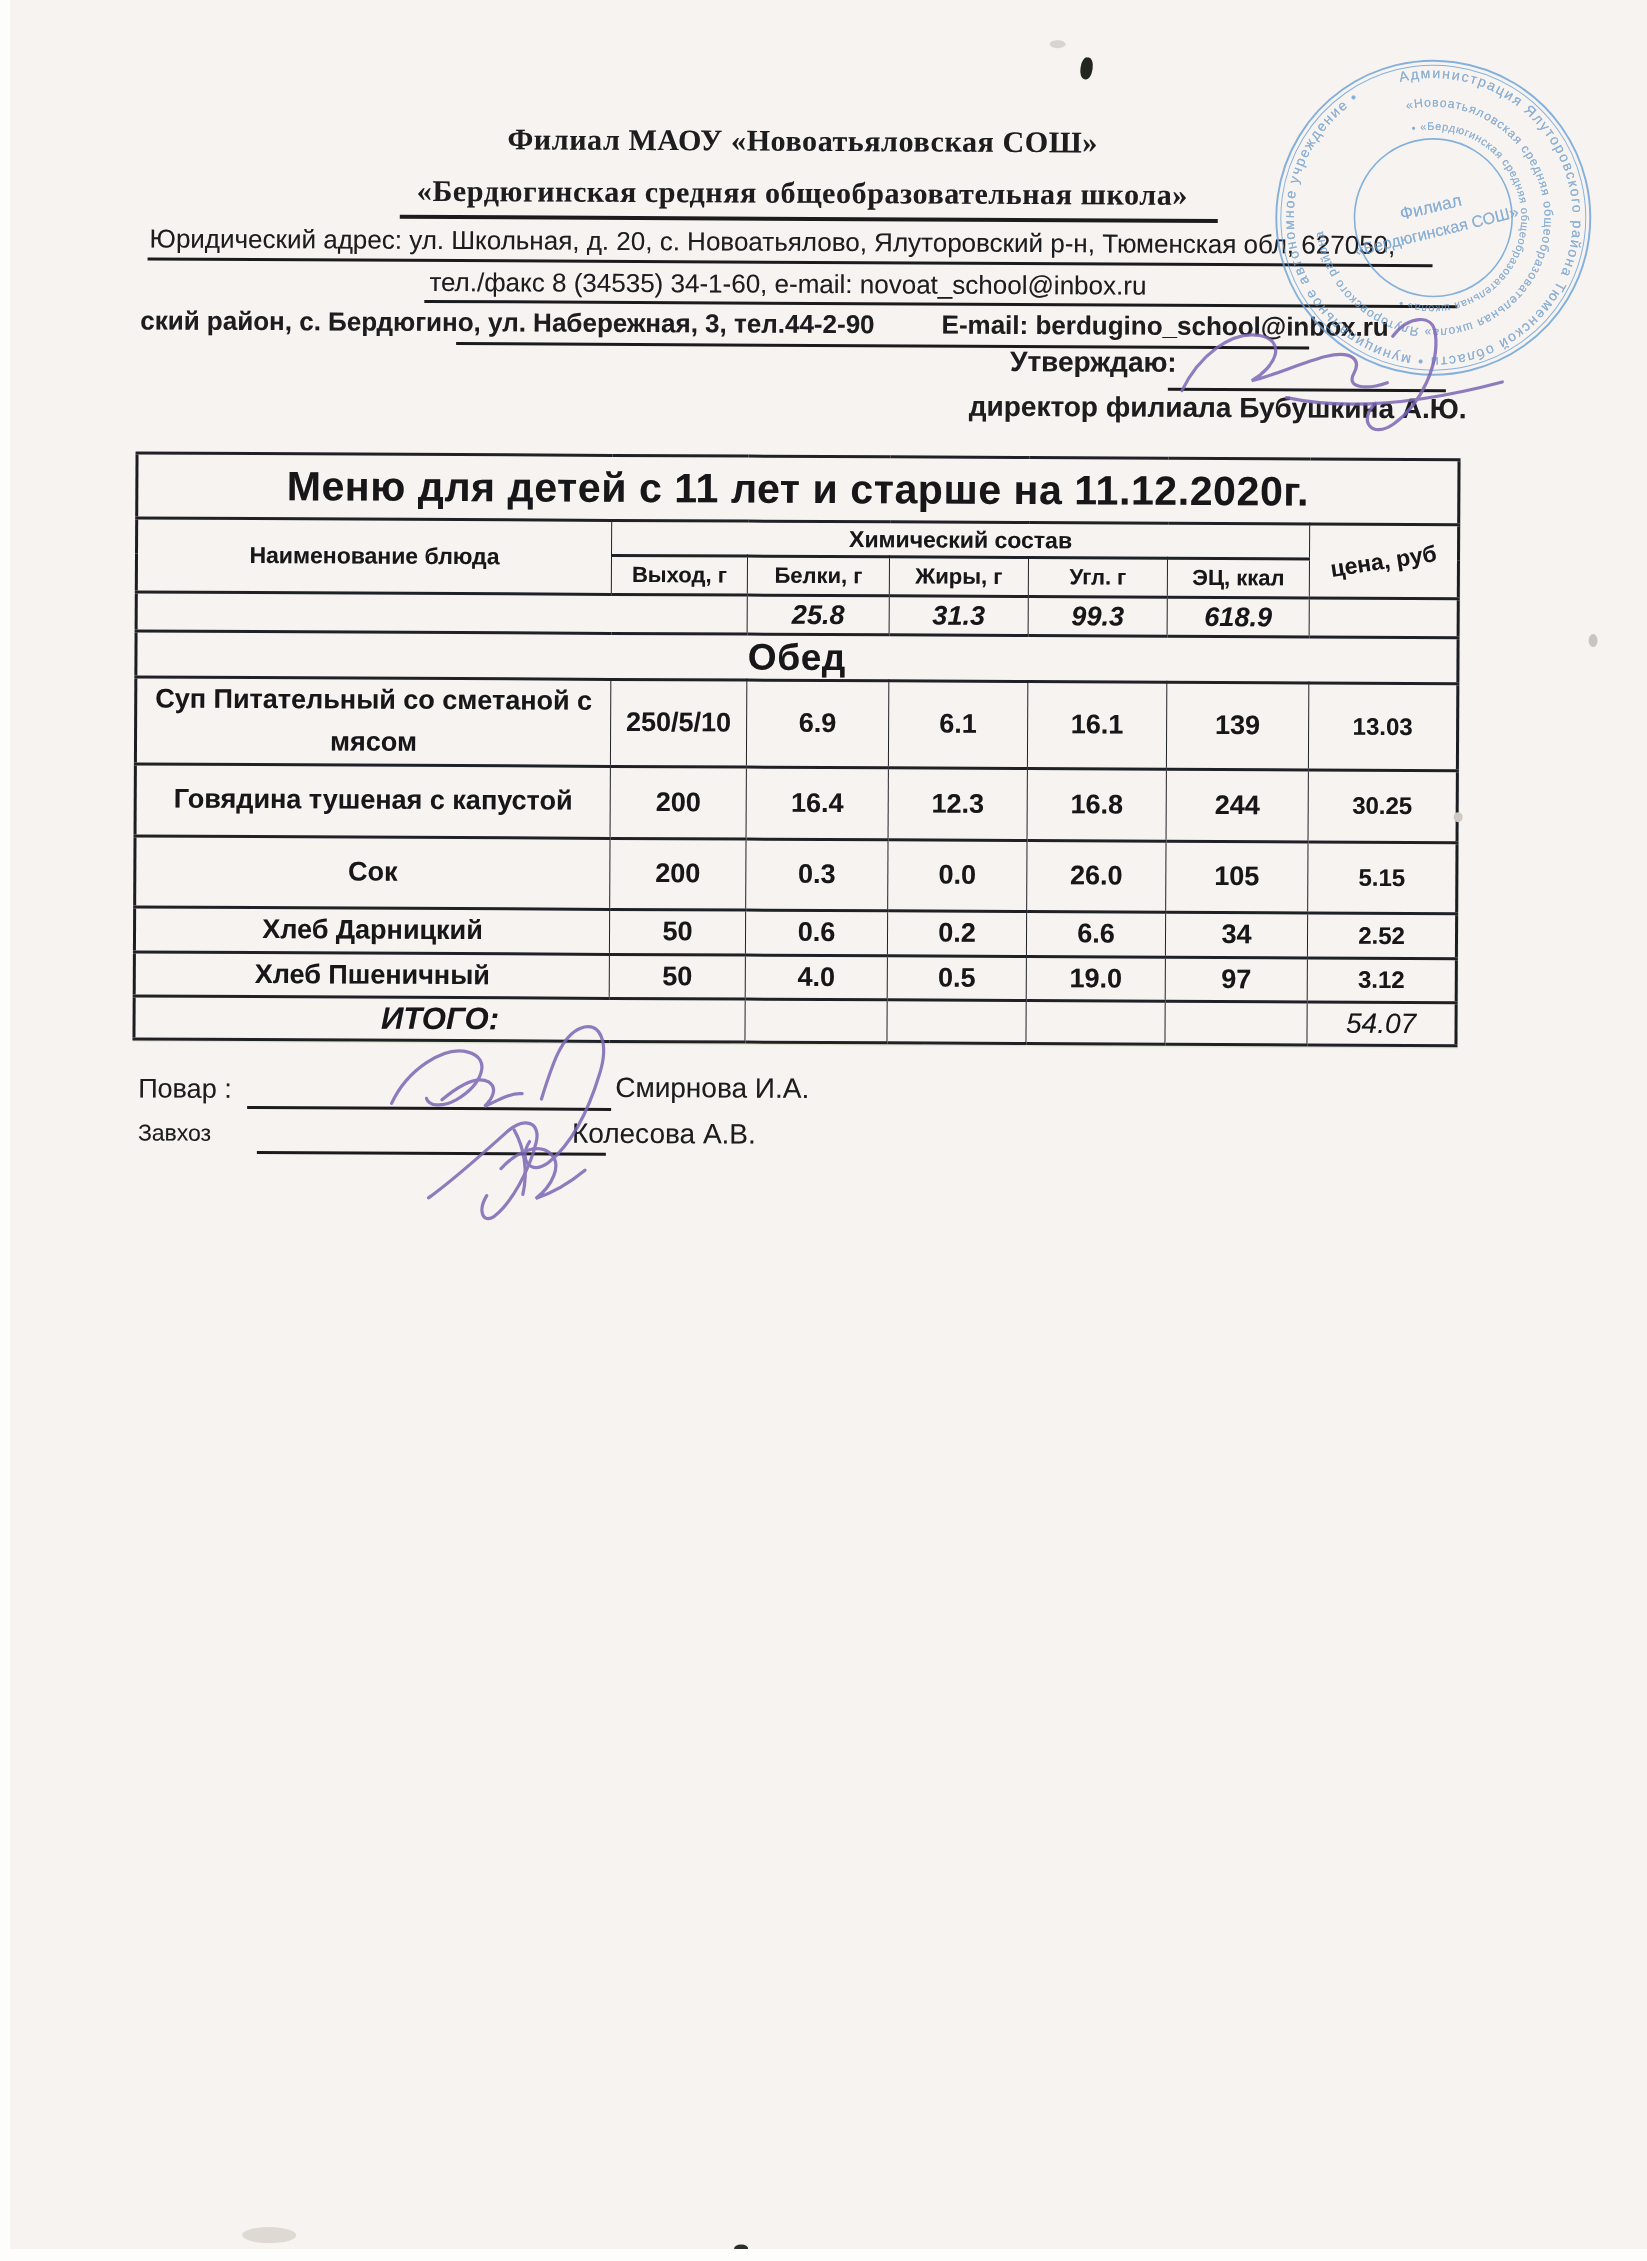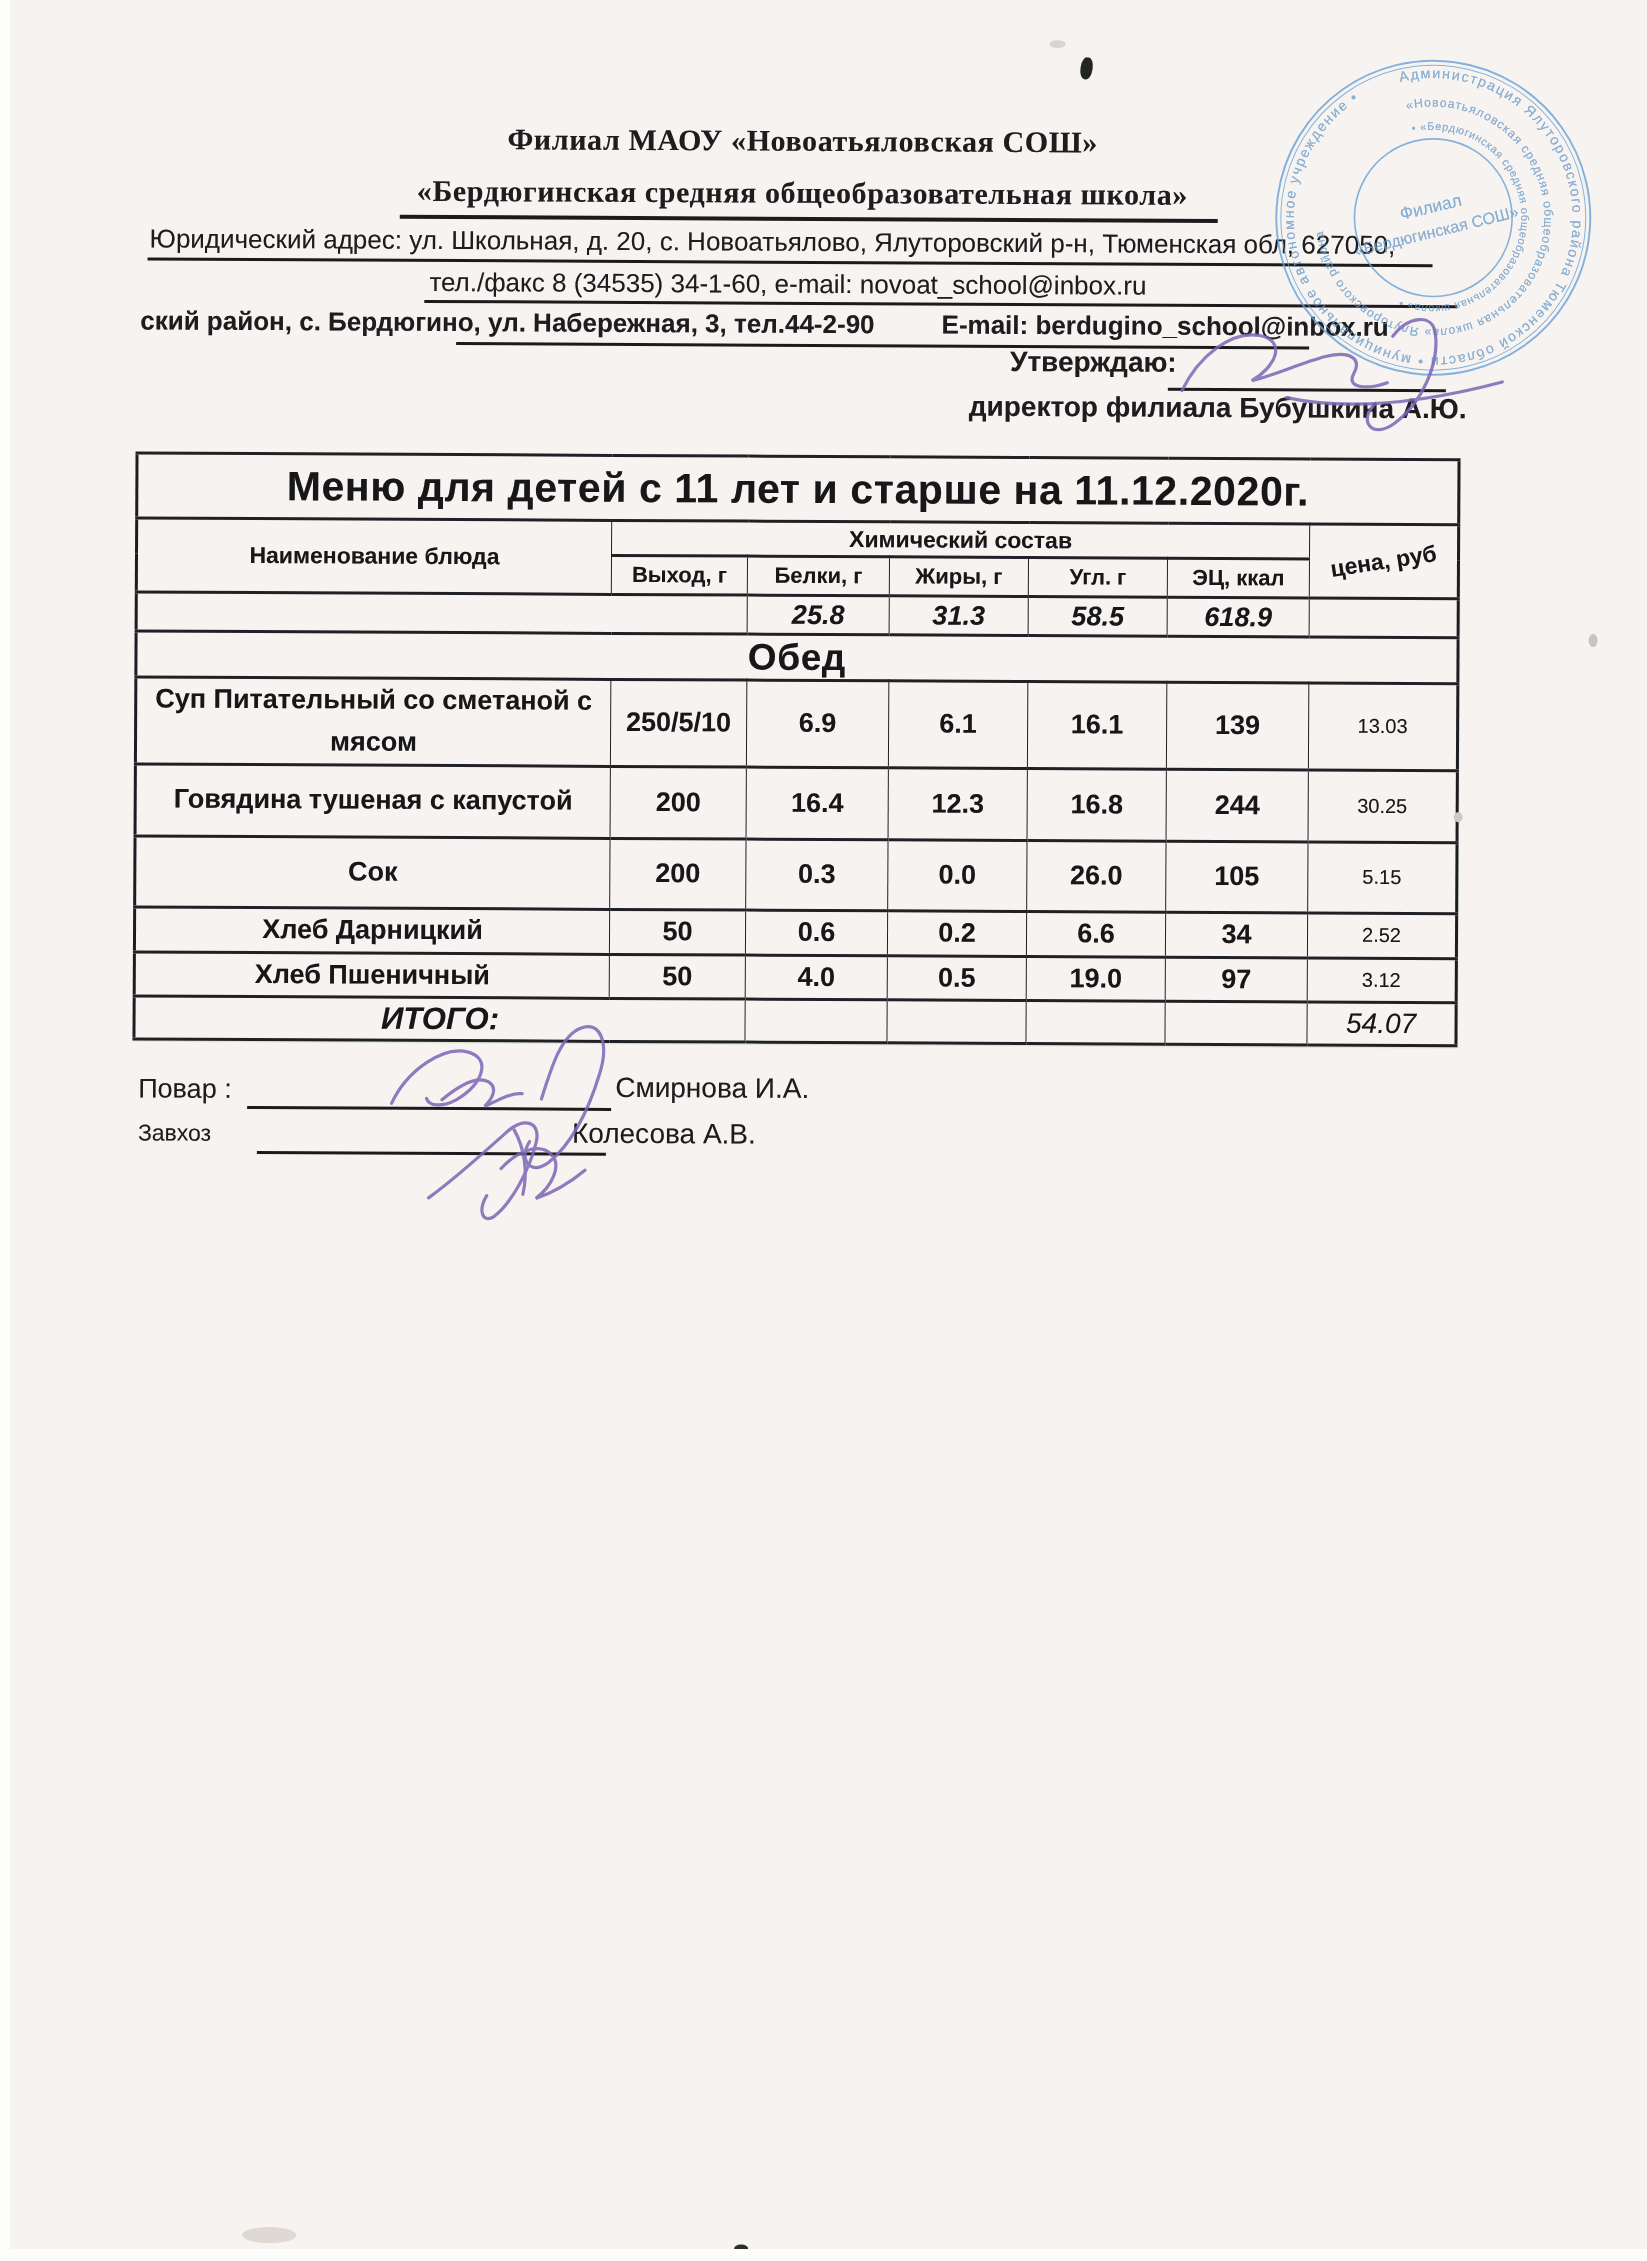--- a/index.html
+++ b/index.html
@@ -34,21 +34,21 @@
   td.t-title{height:62px;font-size:41px;font-weight:700;letter-spacing:0.6px;}
   td.t-dishhdr{font-size:23px;font-weight:700;}
   td.t-chem{height:32px;font-size:23px;font-weight:700;}
   td.t-price-hdr{font-size:23px;font-weight:700;}
   td.t-price-hdr span{display:inline-block;transform:rotate(-9deg);}
   td.t-sub{height:36px;font-size:22px;font-weight:700;}
   td.t-tot{height:36px;font-size:27px;font-weight:700;font-style:italic;}
   td.t-sec{height:43px;font-size:37px;font-weight:700;letter-spacing:0.6px;}
   td.t-name{text-align:left;padding:3.9px 7.8px;font-size:27px;font-weight:700;line-height:1.55;}
   td.t-num{font-size:27px;font-weight:700;}
-  td.t-pricecell{font-size:20px;font-weight:400;}
+  td.t-pricecell{font-size:24px;font-weight:700;}
   tr.r-d0 td{height:68px;} tr.r-d1 td{height:69px;} tr.r-d2 td{height:68px;}
   tr.r-d3 td{height:41px;}  tr.r-d4 td{height:41px;}
   td.t-itogo{height:40px;text-align:left;padding-left:6.5px;font-size:31px;font-weight:700;font-style:italic;}
   td.t-itogoprice{font-size:28px;font-weight:400;font-style:italic;margin-left:40px;}
   
   .cook-label{top:1077px;left:138px;font-size:27px;}
   .cook-name{top:1073px;left:615px;font-size:28px;}
   .steward-label{top:1123px;left:138px;font-size:23px;}
   .steward-name{top:1119px;left:572px;font-size:28px;}
   
@@ -125,21 +125,21 @@
         <td class="t-sub">Выход, г</td>
         <td class="t-sub">Белки, г</td>
         <td class="t-sub">Жиры, г</td>
         <td class="t-sub">Угл. г</td>
         <td class="t-sub">ЭЦ, ккал</td>
       </tr>
       <tr>
         <td class="t-tot" colspan="2"></td>
         <td class="t-tot">25.8</td>
         <td class="t-tot">31.3</td>
-        <td class="t-tot">58.5</td>
+        <td class="t-tot">99.3</td>
         <td class="t-tot">618.9</td>
         <td class="t-tot"></td>
       </tr>
       <tr>
         <td class="t-sec" colspan="7">Обед</td>
       </tr>
       <tr class="r-d0">
         <td class="t-name">Суп Питательный со сметаной с мясом</td>
         <td class="t-num">250/5/10</td>
         <td class="t-num">6.9</td>

